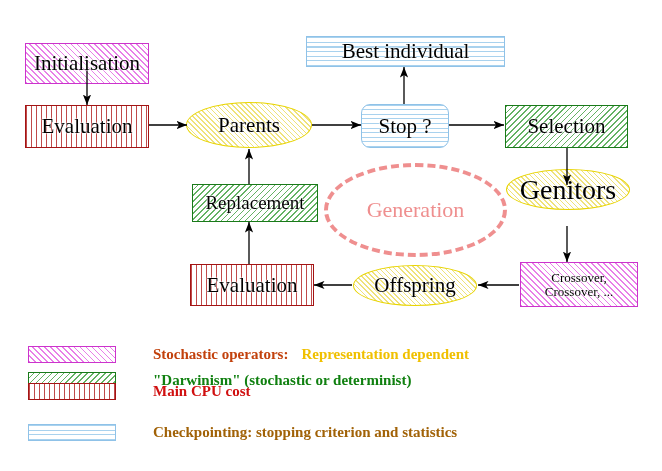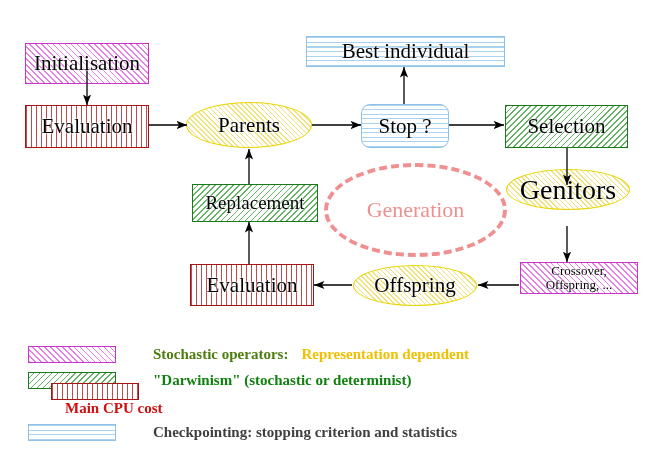--- a/index.html
+++ b/index.html
@@ -58,25 +58,25 @@
      color:#ef8f8f;background:transparent;
   }
 
   
   #arrows{position:absolute;left:0;top:0;width:662px;height:471px;z-index:2;pointer-events:none;}
 
   
   .legend-row{position:absolute;left:28px;display:flex;align-items:center;}
   .swatch{width:88px;height:17px;box-sizing:border-box;flex:0 0 auto;}
   .legend-text{margin-left:37px;white-space:nowrap;font-size:15px;font-weight:bold;}
-  .lt-magenta{color:#4d7c0f;}
+  .lt-magenta{color:#c2410c;}
   .lt-gold{color:#f0c000;}
   .lt-green{color:#108010;}
   .lt-red{color:#d01010;}
-  .lt-blue{color:#404040;}
+  .lt-blue{color:#a16207;}
 </style>
 </head>
 <body>
 
 <div id="canvas">
 
   <svg id="arrows" viewBox="0 0 662 471" xmlns="http://www.w3.org/2000/svg">
     <defs>
       <marker id="ah" markerWidth="11" markerHeight="9" refX="10.5" refY="4.5" orient="auto" markerUnits="userSpaceOnUse">
         <path d="M0,0.4 L10.5,4.5 L0,8.6 L2.6,4.5 Z" fill="#000"></path>
@@ -129,23 +129,23 @@
   </div>
 
   <div class="node fill-green" style="left:505px;top:105px;width:123px;height:43px;font-size:21px;">
     <span class="lbl">Selection</span>
   </div>
 
   <div class="node fill-yellow ellipse" style="left:506px;top:169px;width:124px;height:41px;font-size:28px;">
     <span class="lbl">Genitors</span>
   </div>
 
-  <div class="node fill-magenta" style="left:520px;top:262px;width:118px;height:32px;font-size:13px;flex-direction:column;">
+  <div class="node fill-magenta" style="left:520px;top:262px;width:118px;height:45px;font-size:13px;flex-direction:column;">
     <span class="lbl">Crossover,</span>
-    <span class="lbl">Offspring, ...</span>
+    <span class="lbl">Crossover, ...</span>
   </div>
 
   <div class="node fill-yellow ellipse" style="left:353px;top:265px;width:124px;height:41px;font-size:21px;">
     <span class="lbl">Offspring</span>
   </div>
 
   <div class="node fill-red" style="left:190px;top:264px;width:124px;height:42px;font-size:21px;">
     <span class="lbl">Evaluation</span>
   </div>
 
@@ -160,21 +160,21 @@
   <div class="legend-row" style="top:346px;">
     <span class="swatch fill-magenta"></span>
     <span class="legend-text"><span class="lt-magenta">Stochastic operators:</span><span class="lt-gold" style="margin-left:13px;">Representation dependent</span></span>
   </div>
 
   <div class="legend-row" style="top:372px;">
     <span class="swatch fill-green"></span>
     <span class="legend-text lt-green">"Darwinism" (stochastic or determinist)</span>
   </div>
 
-  <div class="legend-row" style="top:383px;flex-direction:column;">
+  <div class="legend-row" style="top:383px;">
     <span class="swatch fill-red"></span>
     <span class="legend-text lt-red">Main CPU cost</span>
   </div>
 
   <div class="legend-row" style="top:424px;">
     <span class="swatch fill-blue"></span>
     <span class="legend-text lt-blue">Checkpointing: stopping criterion and statistics</span>
   </div>
 
 </div>

